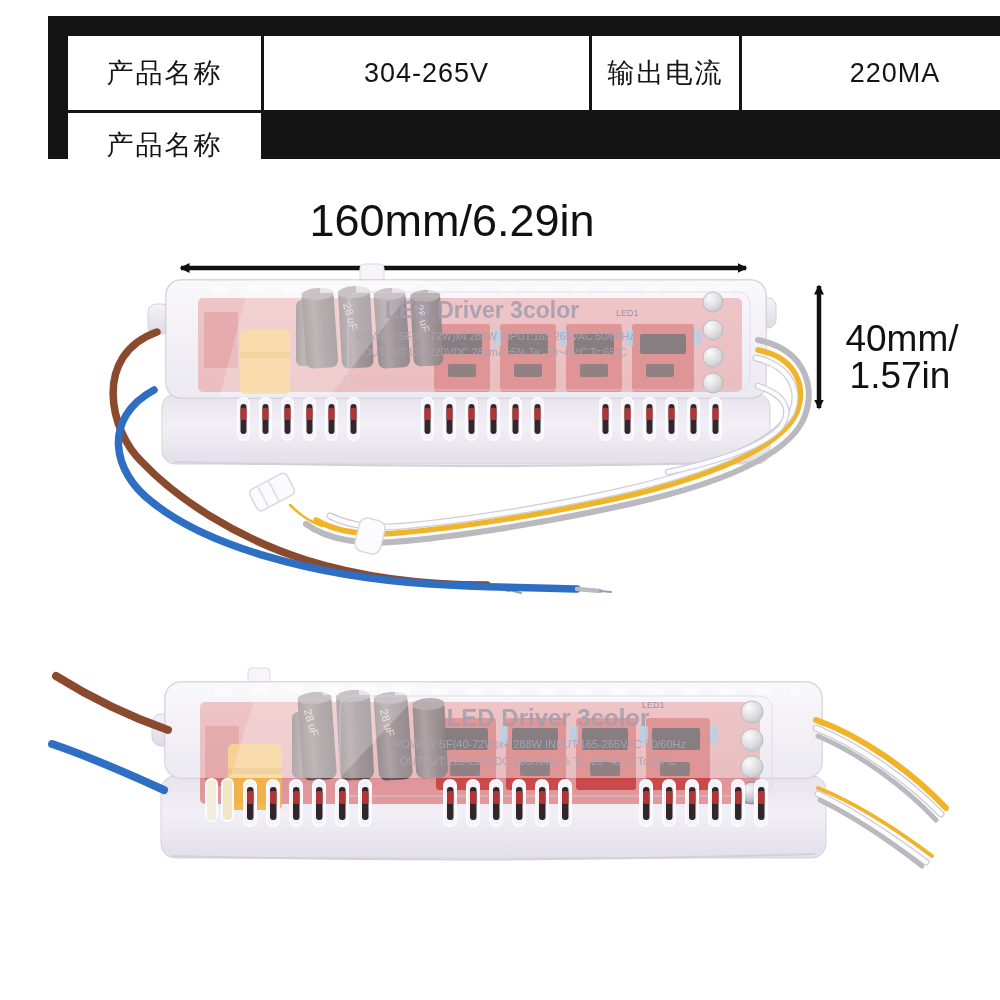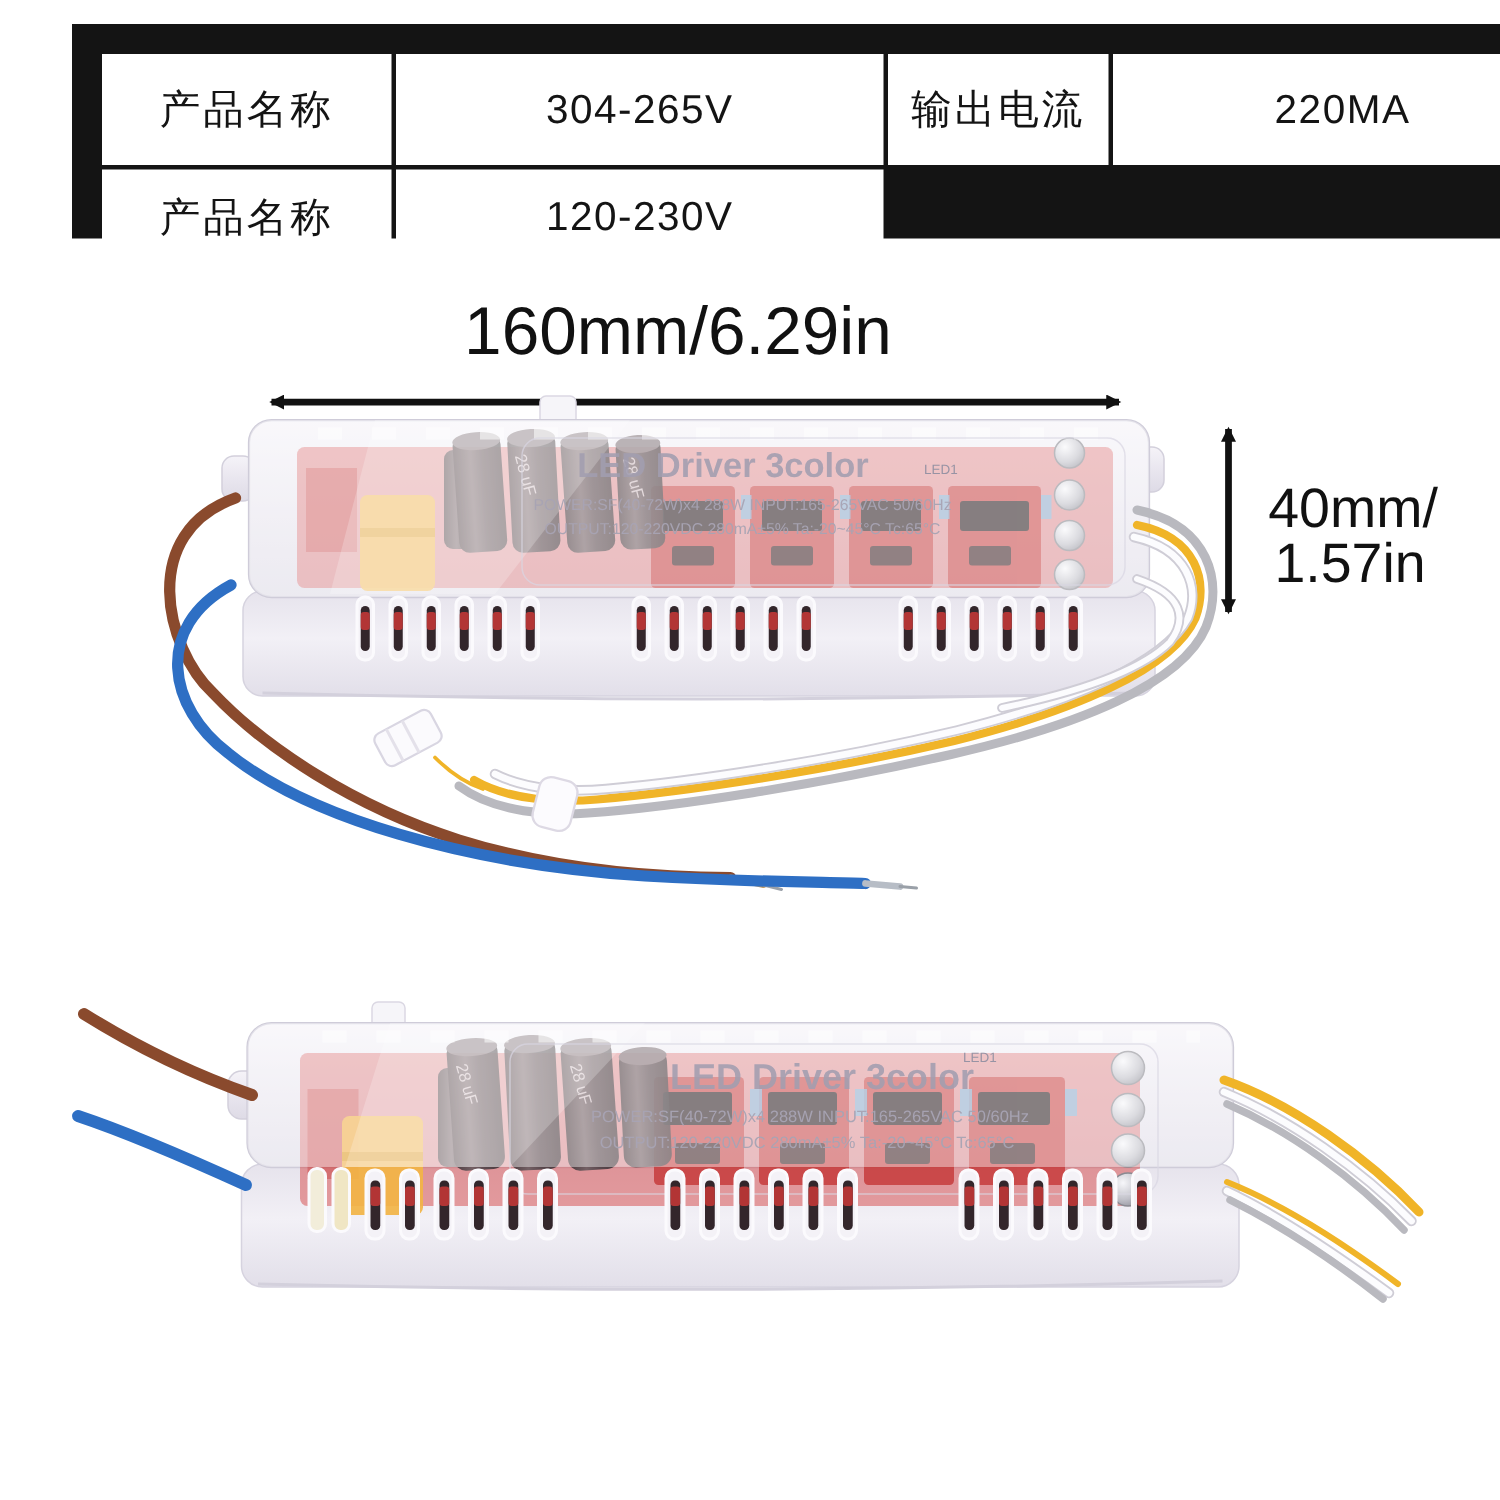--- a/index.html
+++ b/index.html
@@ -30,21 +30,20 @@
 </style>
 </head>
 <body>
 
 <div class="spec-table">
   <div class="spec-cell zh">产品名称</div>
   <div class="spec-cell">304-265V</div>
   <div class="spec-cell zh">输出电流</div>
   <div class="spec-cell">220MA</div>
   <div class="spec-cell zh">产品名称</div>
-  <div class="spec-cell">120-230V</div>
 </div>
 
 <svg class="photo-layer" viewBox="0 0 1000 1000" xmlns="http://www.w3.org/2000/svg">
   <defs>
     <marker id="ah" markerWidth="11" markerHeight="10" refX="8.5" refY="5" orient="auto-start-reverse" markerUnits="userSpaceOnUse">
       <path d="M0,0 L10,5 L0,10 Z" fill="#111111"></path>
     </marker>
     <linearGradient id="caseGrad" x1="0" y1="0" x2="0" y2="1">
       <stop offset="0" stop-color="#f5f3f8"></stop>
         <stop offset="0.5" stop-color="#e9e6ef"></stop>

